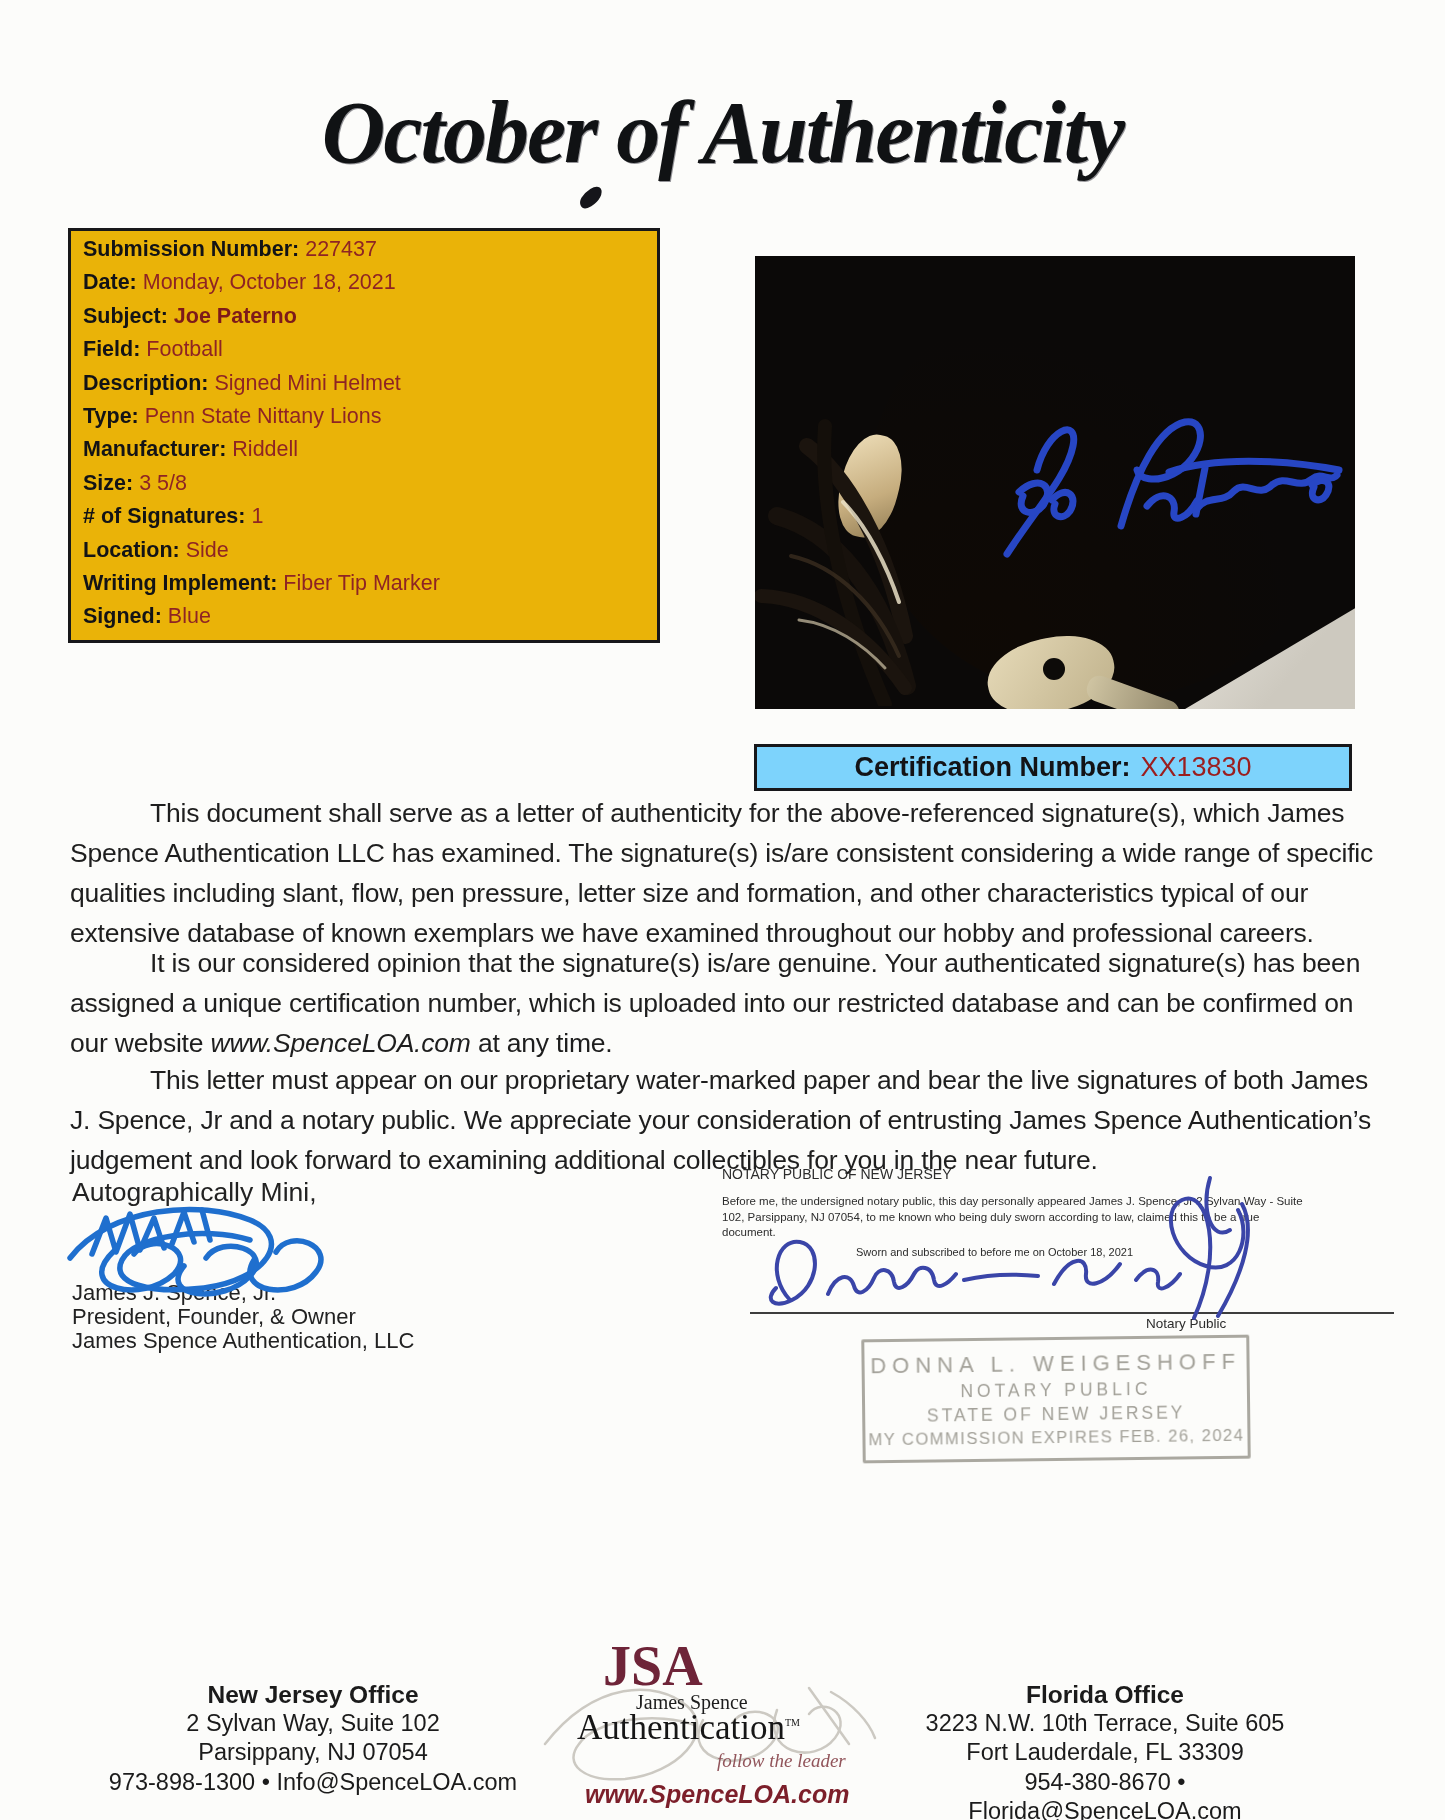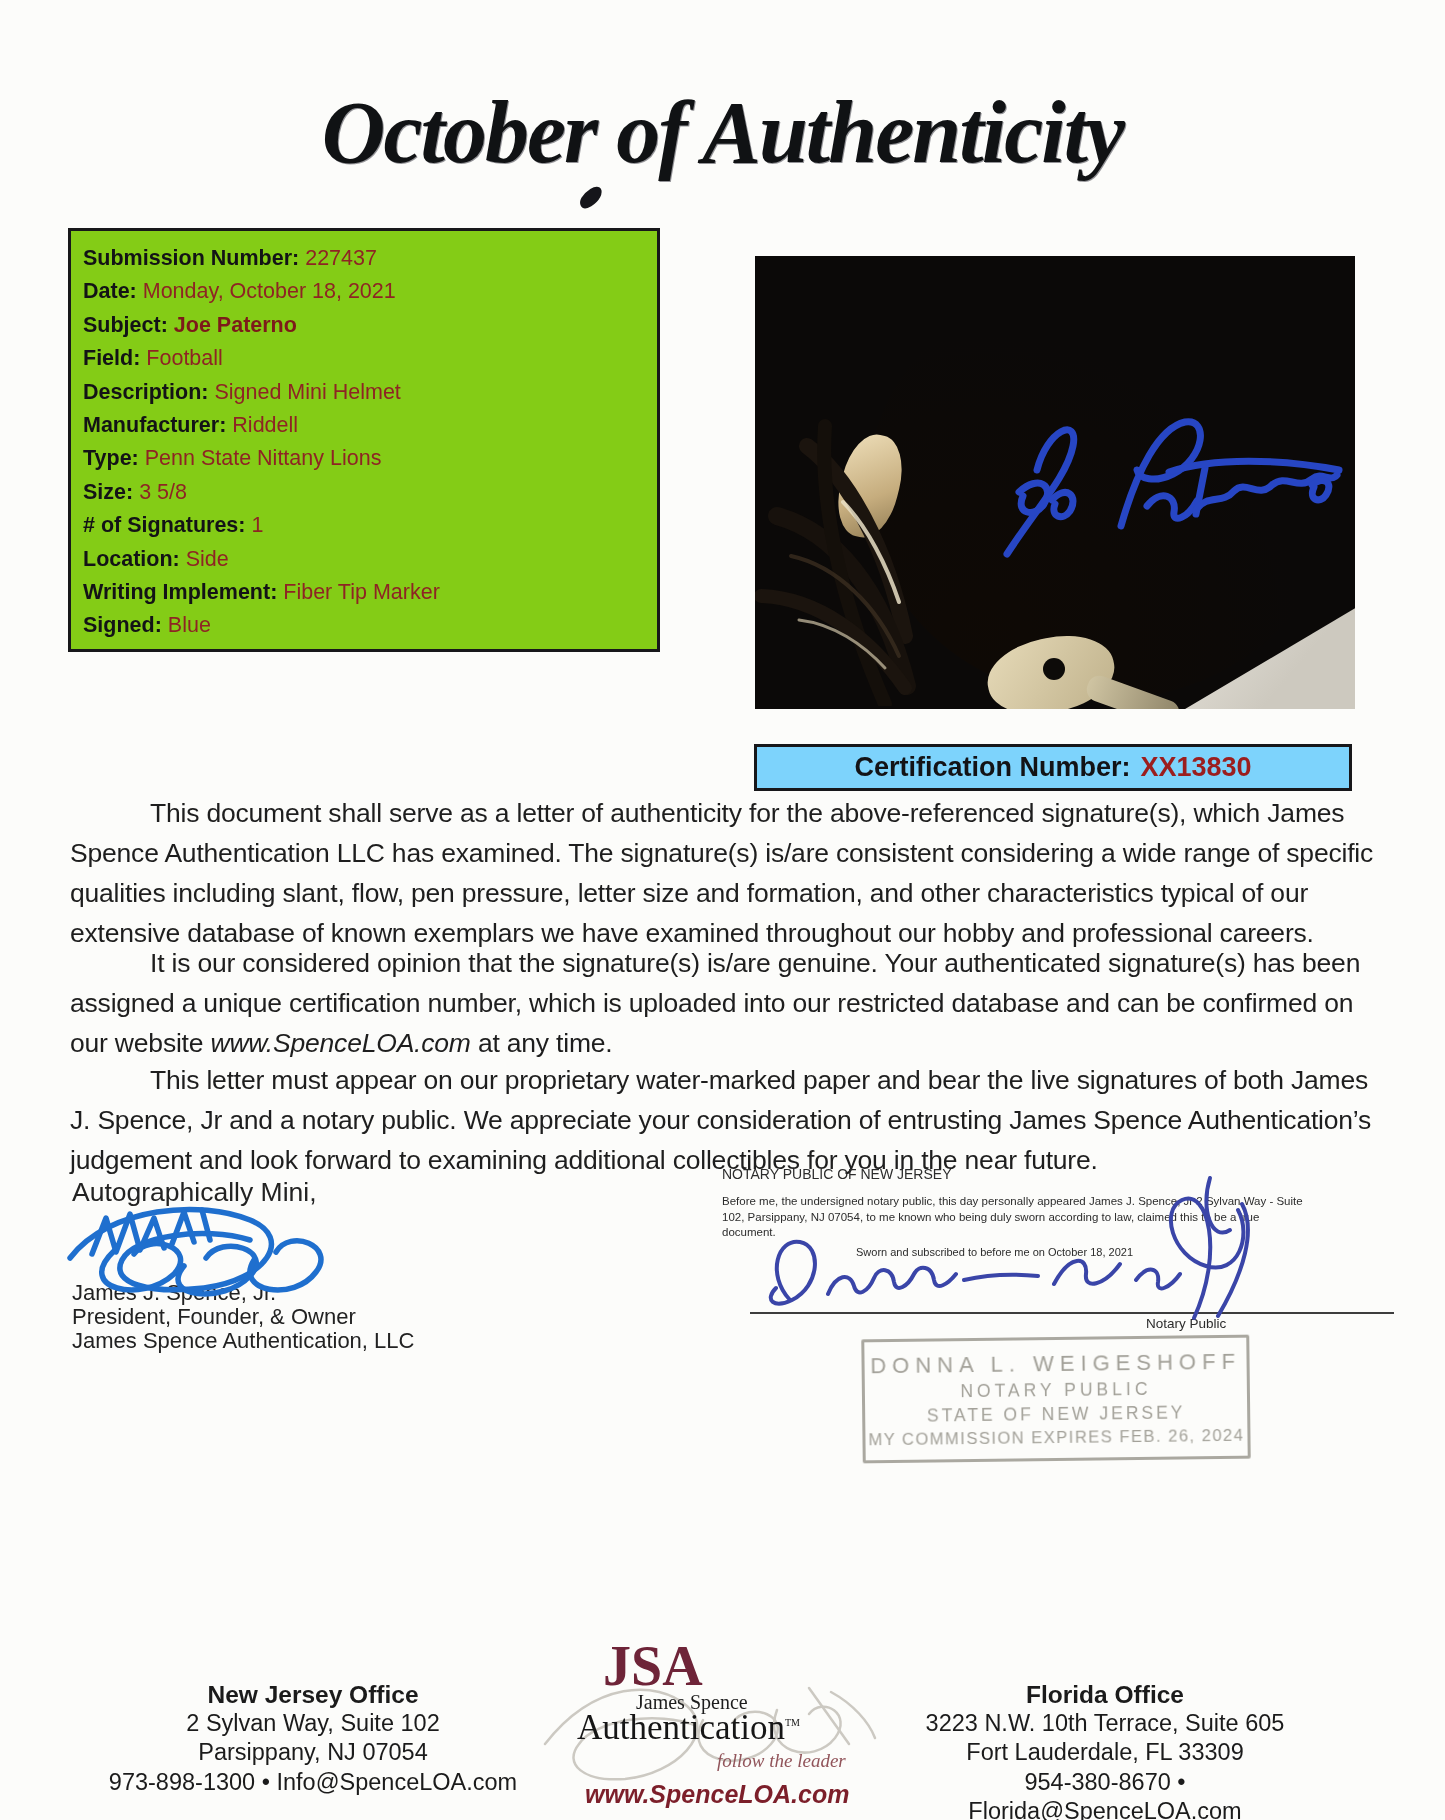--- a/index.html
+++ b/index.html
@@ -14,21 +14,21 @@
     font-family:"Liberation Serif",serif;font-style:italic;font-weight:700;
     font-size:88px;letter-spacing:-2px;color:#101214;
     text-shadow:1px 1px 0 rgba(20,20,30,.45);
   }
   
   .stray-mark{position:absolute;left:578px;top:190px;width:26px;height:15px;
     background:#15151a;border-radius:65% 35% 70% 30%;transform:rotate(-32deg);}
   
   .details-box{
     position:absolute;left:68px;top:228px;width:592px;box-sizing:border-box;
-    border:3px solid #17171a;background:#84cc16;padding:11px 12px 6px 12px;
+    border:3px solid #17171a;background:#eab308;padding:2px 12px 6px 12px;
   }
   .detail-row{font-size:21.5px;line-height:33.4px;white-space:nowrap;}
   .detail-label{font-weight:700;color:#131316;}
   .detail-value{color:#8e2424;}
   .detail-value.bold{font-weight:700;color:#7d1a1a;}
   
   .photo{
     position:absolute;left:755px;top:256px;width:600px;height:453px;
     background:#0b0908;overflow:hidden;
   }
@@ -57,21 +57,21 @@
     clip-path:polygon(22% 100%, 100% 12%, 100% 100%);}
   .facemask-svg{position:absolute;left:-8px;top:150px;}
   .helmet-sig{position:absolute;left:196px;top:118px;}
   
   .cert-box{
     position:absolute;left:754px;top:744px;width:598px;height:47px;box-sizing:border-box;
     border:3px solid #17171a;background:#7dd3fc;display:flex;align-items:center;justify-content:center;
     font-size:27px;white-space:nowrap;
   }
   .cert-label{font-weight:700;color:#131316;margin-right:10px;}
-  .cert-number{font-weight:700;color:#9b1e1e;}
+  .cert-number{font-weight:400;color:#9b1e1e;}
   
   .para{position:absolute;left:70px;width:1322px;font-size:26.5px;line-height:40px;
     letter-spacing:-0.2px;color:#1e1e1e;text-indent:80px;}
   .p1{top:793px;}
   .p2{top:943px;}
   .p3{top:1060px;}
   .weblink{font-style:italic;}
   
   .salutation{position:absolute;left:72px;top:1177px;font-size:26.5px;color:#222;}
   .spence-sig{position:absolute;left:52px;top:1196px;z-index:4;}
@@ -120,22 +120,22 @@
 
   <div class="title">October of Authenticity</div>
   <div class="stray-mark"></div>
 
   <div class="details-box">
     <div class="detail-row"><span class="detail-label">Submission Number:</span> <span class="detail-value">227437</span></div>
     <div class="detail-row"><span class="detail-label">Date:</span> <span class="detail-value">Monday, October 18, 2021</span></div>
     <div class="detail-row"><span class="detail-label">Subject:</span> <span class="detail-value bold">Joe Paterno</span></div>
     <div class="detail-row"><span class="detail-label">Field:</span> <span class="detail-value">Football</span></div>
     <div class="detail-row"><span class="detail-label">Description:</span> <span class="detail-value">Signed Mini Helmet</span></div>
+    <div class="detail-row"><span class="detail-label">Type:</span> <span class="detail-value">Penn State Nittany Lions</span></div>
     <div class="detail-row"><span class="detail-label">Manufacturer:</span> <span class="detail-value">Riddell</span></div>
-    <div class="detail-row"><span class="detail-label">Type:</span> <span class="detail-value">Penn State Nittany Lions</span></div>
     <div class="detail-row"><span class="detail-label">Size:</span> <span class="detail-value">3 5/8</span></div>
     <div class="detail-row"><span class="detail-label"># of Signatures:</span> <span class="detail-value">1</span></div>
     <div class="detail-row"><span class="detail-label">Location:</span> <span class="detail-value">Side</span></div>
     <div class="detail-row"><span class="detail-label">Writing Implement:</span> <span class="detail-value">Fiber Tip Marker</span></div>
     <div class="detail-row"><span class="detail-label">Signed:</span> <span class="detail-value">Blue</span></div>
   </div>
 
   <div class="photo">
     <div class="dome"></div>
     <div class="dome-shade"></div>

